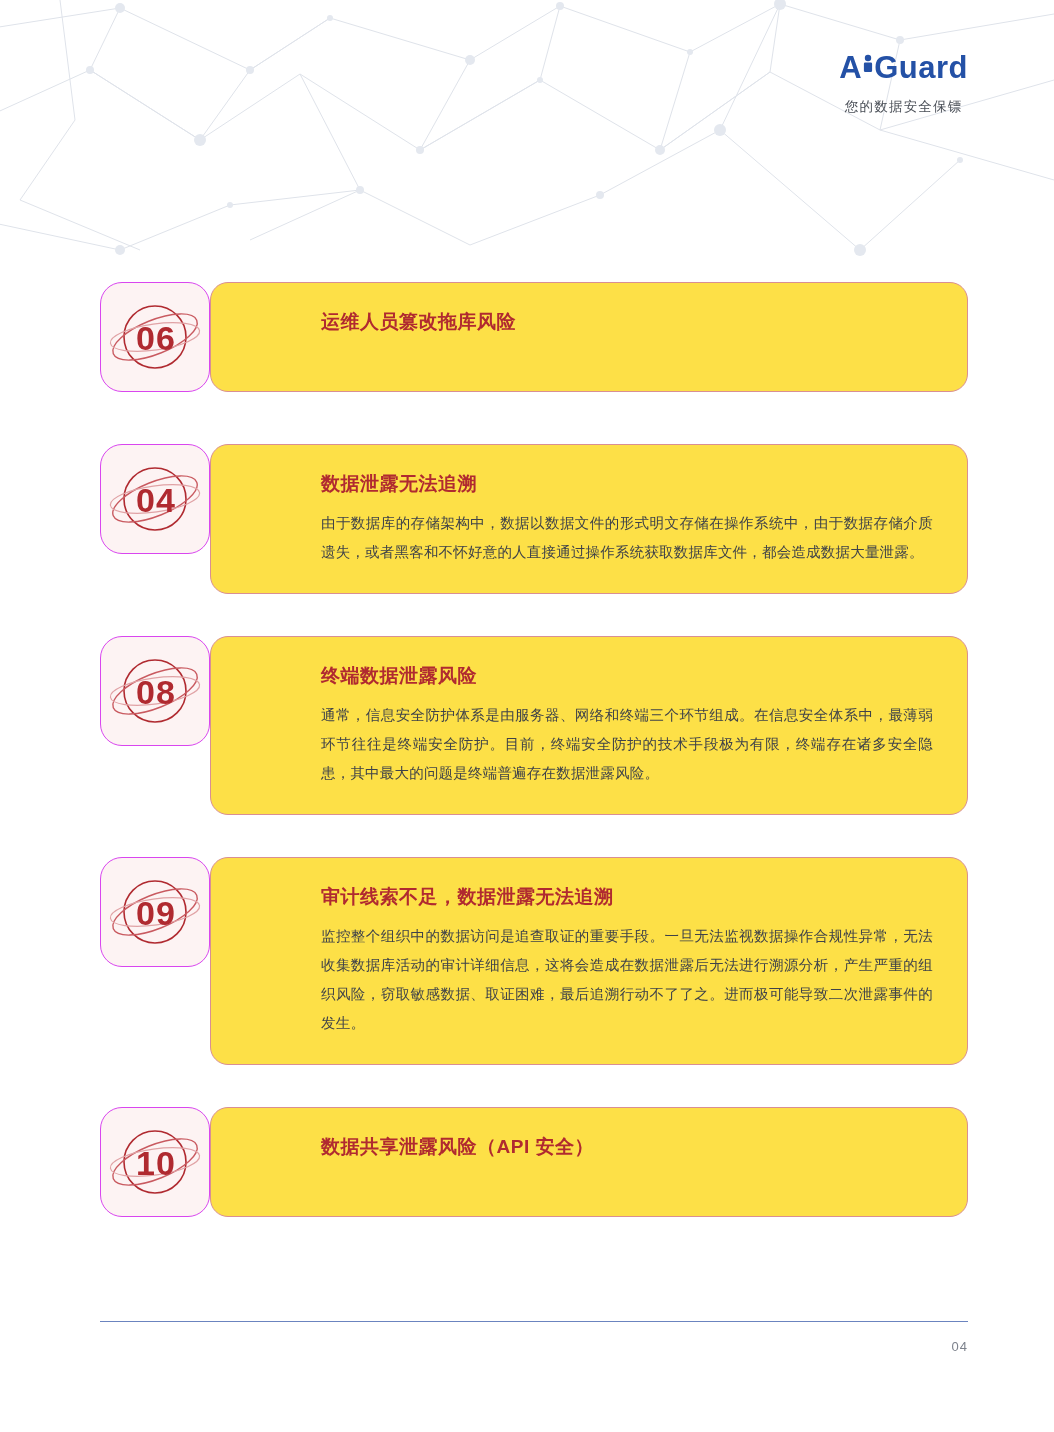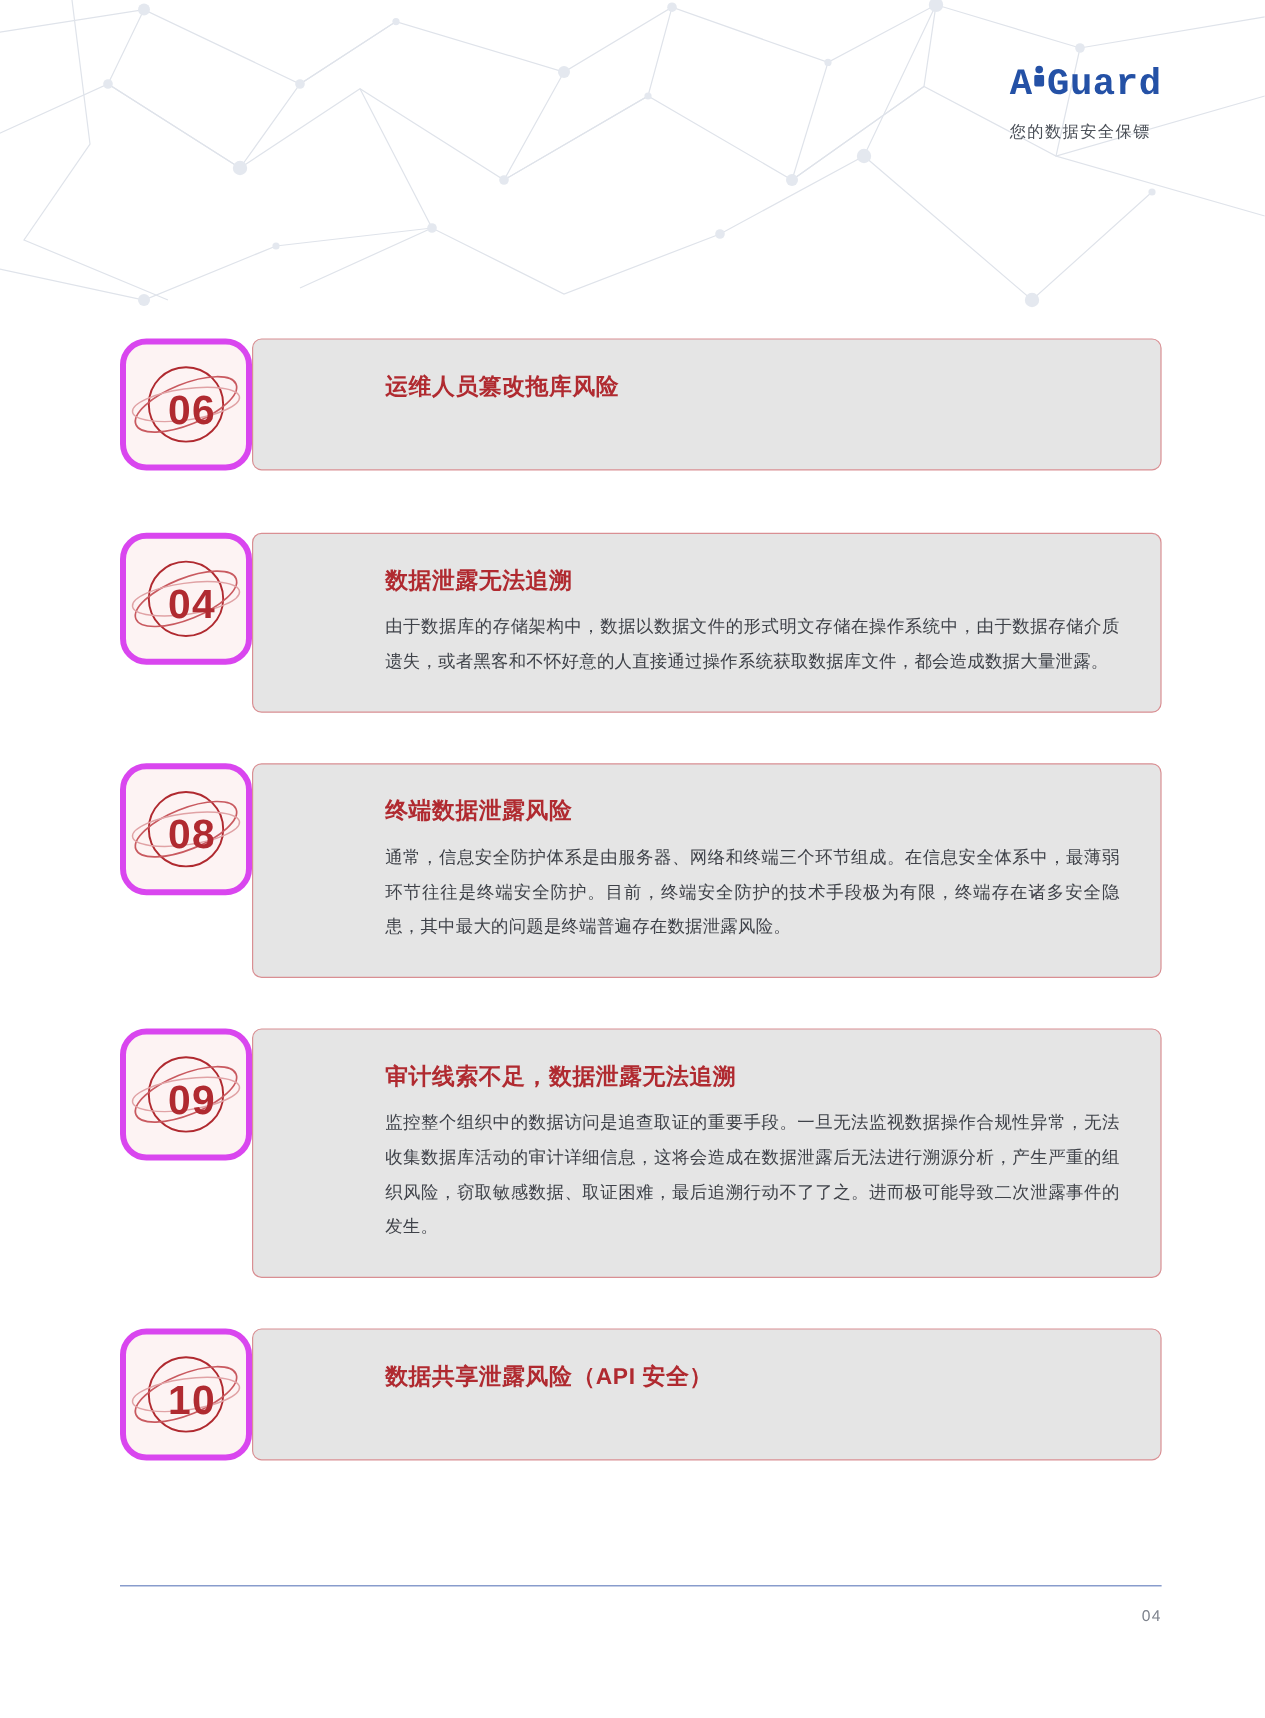--- a/index.html
+++ b/index.html
@@ -22,22 +22,21 @@
     width: 1054px;
     height: 300px;
     pointer-events: none;
   }
 
   
   .brand {
     position: absolute;
     top: 52px;
     right: 86px;
-    text-align: left;
-    font-family: Liberation Mono, monospace;
+    text-align: center;
   }
   .brand-name {
     font-size: 31px;
     font-weight: bold;
     color: #2451a6;
     letter-spacing: 0.5px;
     line-height: 1;
     white-space: nowrap;
   }
   .brand-name .mark {
@@ -74,21 +73,21 @@
   }
 
   .badge {
     position: absolute;
     left: 100px;
     top: 0;
     width: 110px;
     height: 110px;
     border-radius: 22px;
     background: #fdf3f3;
-    border: 5px solid #d946ef;
+    border: 1px solid #d946ef;
     box-sizing: border-box;
     z-index: 3;
     text-decoration: underline;
   }
   .badge .ring {
     position: absolute;
     left: 50%;
     top: 50%;
     transform: translate(-50%, -50%);
     width: 104px;
@@ -106,22 +105,22 @@
     font-weight: bold;
     color: #b02a30;
     letter-spacing: 1px;
   }
 
   .card {
     position: relative;
     margin-left: 110px;
     margin-right: 86px;
     border: 1px solid #d98f93;
-    border-radius: 8px;
-    background: #e5e5e5;
+    border-radius: 18px;
+    background: #fde047;
     padding: 26px 34px 26px 110px;
     box-sizing: border-box;
     min-height: 110px;
     z-index: 1;
   }
 
   .card-title {
     color: #b02a30;
     font-size: 19px;
     font-weight: bold;

